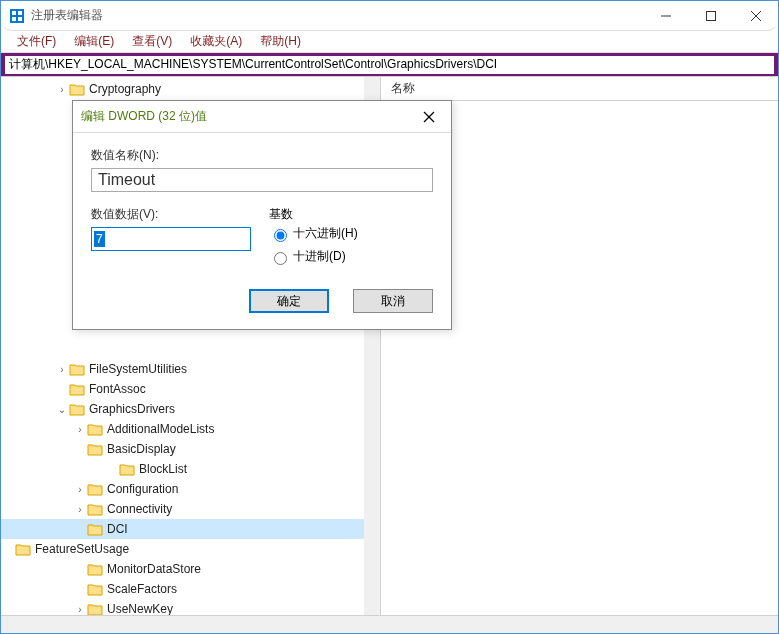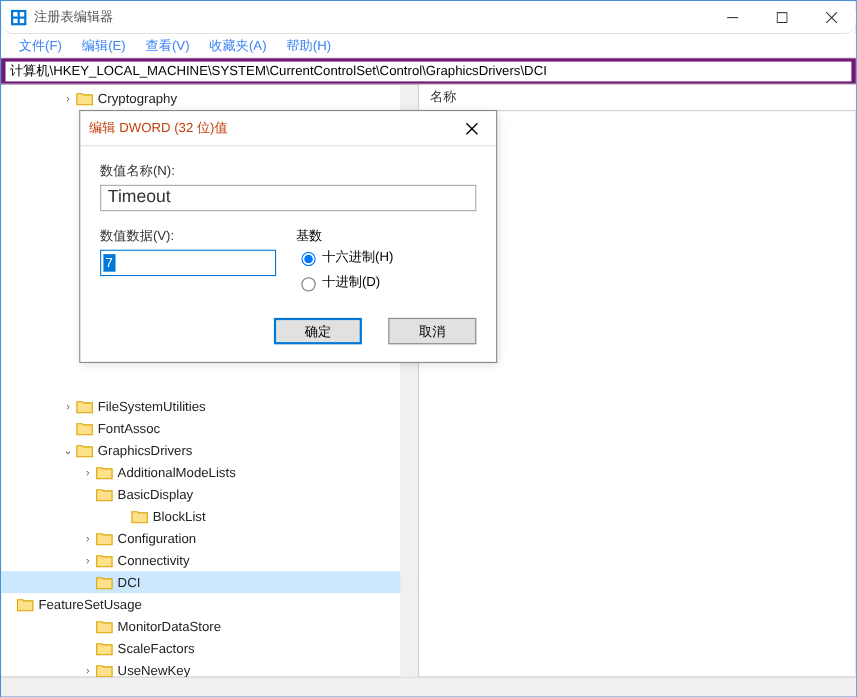--- a/index.html
+++ b/index.html
@@ -4,37 +4,37 @@
 <style>
   * { box-sizing: border-box; }
   html, body { margin: 0; padding: 0; font-family: "Microsoft YaHei", "Segoe UI", sans-serif; font-size: 12px; background: #fff; }
   .window { width: 779px; height: 634px; border: 1px solid #4a90d9; position: relative; background: #fff; display: flex; flex-direction: column; }
   .titlebar { height: 30px; display: flex; align-items: center; background: #fff; border-bottom: 1px solid #e0e0e0; border-radius: 11px; }
   .titlebar .icon { width: 16px; height: 16px; margin: 0 6px 0 8px; display: inline-flex; }
   .titlebar .title { flex: 1; color: #555; font-size: 12px; }
   .win-controls { display: flex; }
   .win-btn { width: 45px; height: 29px; display: flex; align-items: center; justify-content: center; color: #666; }
   .menubar { height: 22px; display: flex; align-items: center; padding: 0 8px; background: #fff; border-bottom: 1px solid #e0e0e0; gap: 2px; }
-  .menuitem { padding: 2px 8px; color: #3b82f6; font-size: 12px; }
+  .menuitem { padding: 2px 8px; color: #7f1d1d; font-size: 12px; }
   .addrbar { height: 24px; display: flex; align-items: center; border-bottom: 1px solid #d0d0d0; padding: 0 4px; background: #701a75; }
   .addrbar input { flex:1; border: none; outline: none; font-size: 12px; padding: 2px 4px; }
   .content { flex: 1; display: flex; min-height: 0; }
   .tree-pane { width: 380px; border-right: 1px solid #d0d0d0; overflow: auto; position: relative; padding: 2px 0; }
   .list-pane { flex: 1; display: flex; flex-direction: column; }
   .list-header { height: 24px; border-bottom: 1px solid #d0d0d0; display: flex; align-items: center; padding-left: 10px; color: #333; background: #fff; }
   .tree-row { display: flex; align-items: center; height: 20px; white-space: nowrap; }
   .expander { width: 14px; display: inline-flex; justify-content: center; color: #666; font-size: 10px; }
   .folder-icon { width: 16px; height: 14px; margin-right: 4px; display: inline-flex; }
   .tree-label { color: #222; }
   .tree-row.selected { background: #cce8ff; }
   .scrollbar-v { position: absolute; right: 0; top: 0; bottom: 0; width: 16px; background: #f0f0f0; }
   .statusbar { height: 18px; border-top: 1px solid #d0d0d0; background: #f0f0f0; }
 
   .dialog { position: absolute; top: 99px; left: 71px; width: 380px; background: #fff; border: 1px solid #888; box-shadow: 2px 2px 8px rgba(0,0,0,0.15); }
-  .dlg-title { height: 32px; display: flex; align-items: center; padding: 0 8px; font-size: 12px; color: #c2410c; border-bottom: 1px solid #ddd; }
+  .dlg-title { height: 32px; display: flex; align-items: center; padding: 0 8px; font-size: 12px; color: #4d7c0f; border-bottom: 1px solid #ddd; }
   .dlg-title .spacer { flex: 1; }
   .dlg-close { width: 28px; height: 28px; display: flex; align-items: center; justify-content: center; color: #333; font-size: 14px; }
   .dlg-body { padding: 14px 18px 8px 18px; }
   .lbl { font-size: 12px; color: #333; margin-bottom: 4px; }
   .ro-field { width: 100%; height: 24px; border: 1px solid #aaa; background: #fff; padding: 2px 6px; font-size: 16px; color: #333; display: flex; align-items: center; margin-bottom: 14px; }
   .row2 { display: flex; gap: 14px; }
   .col { flex: 1; }
   .grp-label { font-size: 12px; margin-bottom: 2px; }
   .radio-row { display: flex; align-items: center; margin-bottom: 6px; font-size: 12px; }
   .radio-row input { margin-right: 6px; }

